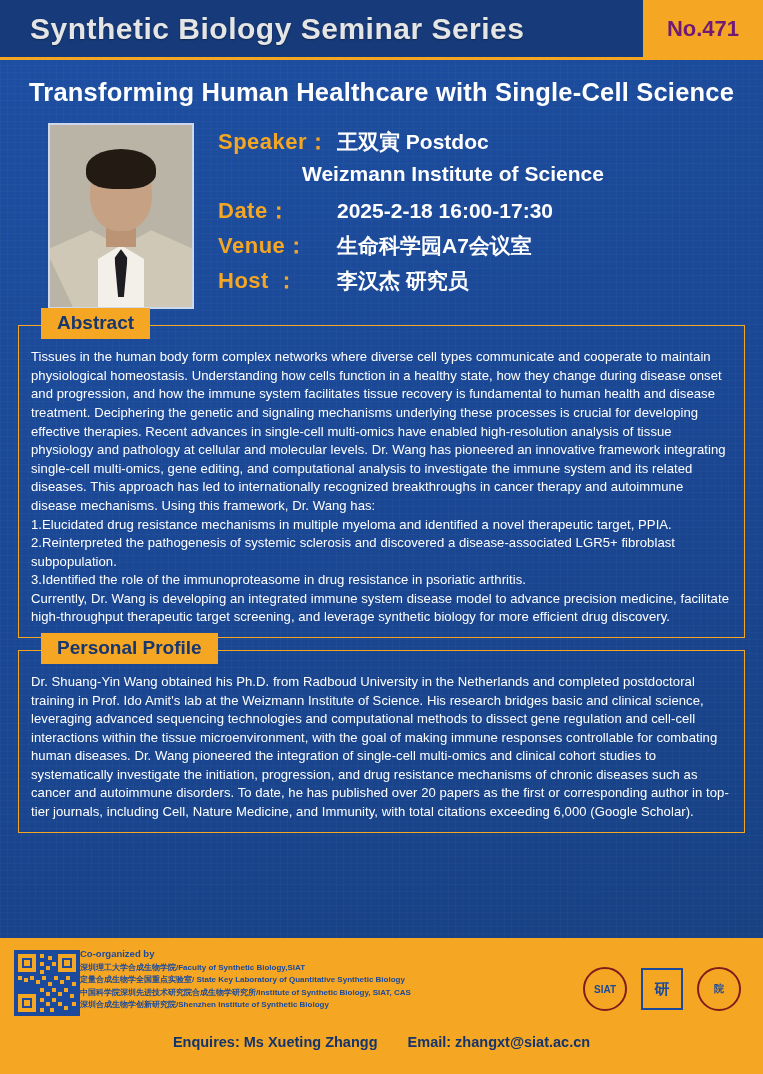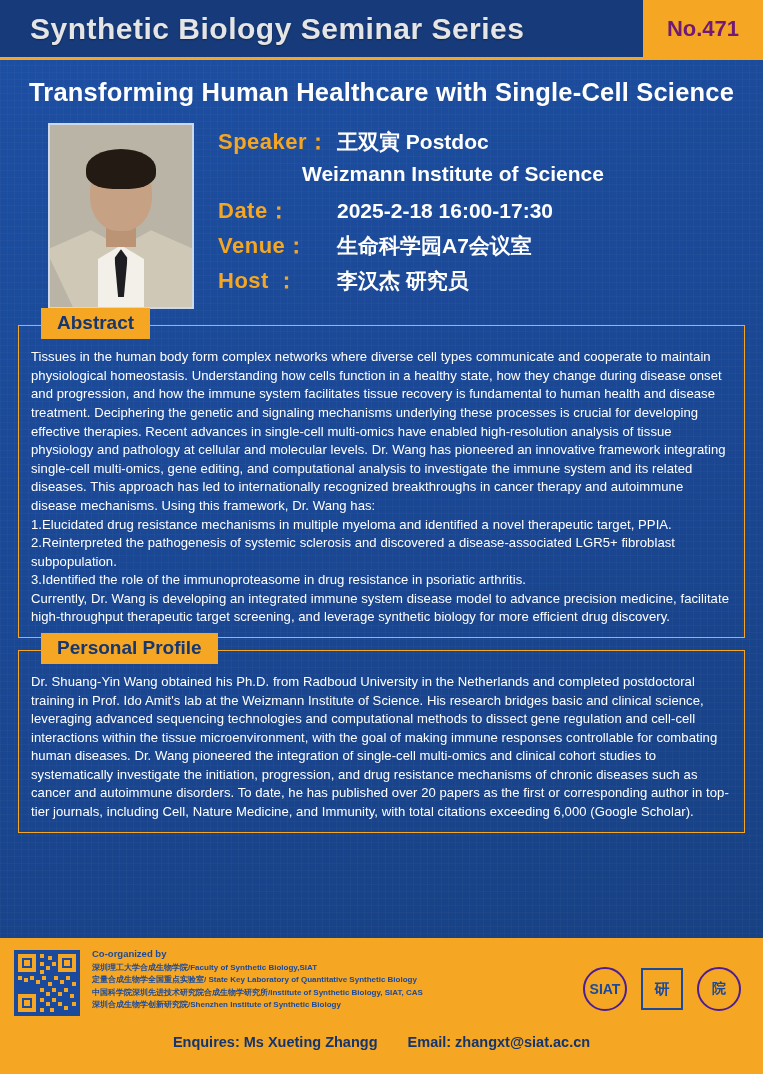--- a/index.html
+++ b/index.html
@@ -184,21 +184,21 @@
     height: 92px;
   }
   .qr {
     width: 66px; height: 66px;
     flex: 0 0 66px;
     background: #1b4a9c;
     margin-top: 2px;
   }
   .qr svg { display:block; }
   .coorg {
-    padding-left: 12px;
+    padding-left: 0;
     flex: 1;
   }
   .coorg-title {
     color: #1b4a9c;
     font-size: 9.5px;
     font-weight: bold;
     margin-bottom: 3px;
   }
   .coorg-line {
     color: #1b4a9c;
@@ -209,23 +209,23 @@
   }
   .logos {
     display: flex;
     align-items: center;
     gap: 14px;
     padding-right: 8px;
   }
   .logo-circ {
     width: 44px; height: 44px;
     border-radius: 50%;
-    border: 2px solid #4c1d95;
+    border: 2px solid #7f1d1d;
     display: flex; align-items: center; justify-content: center;
-    color: #1b4a9c; font-size: 14px; font-weight: bold;
+    color: #1b4a9c; font-size: 10px; font-weight: bold;
   }
   .logo-sq {
     width: 42px; height: 42px;
     border: 2px solid #1b4a9c;
     display: flex; align-items: center; justify-content: center;
     color: #1b4a9c; font-size: 15px; font-weight: bold;
   }
   .footer-bottom {
     text-align: center;
     color: #14346d;

